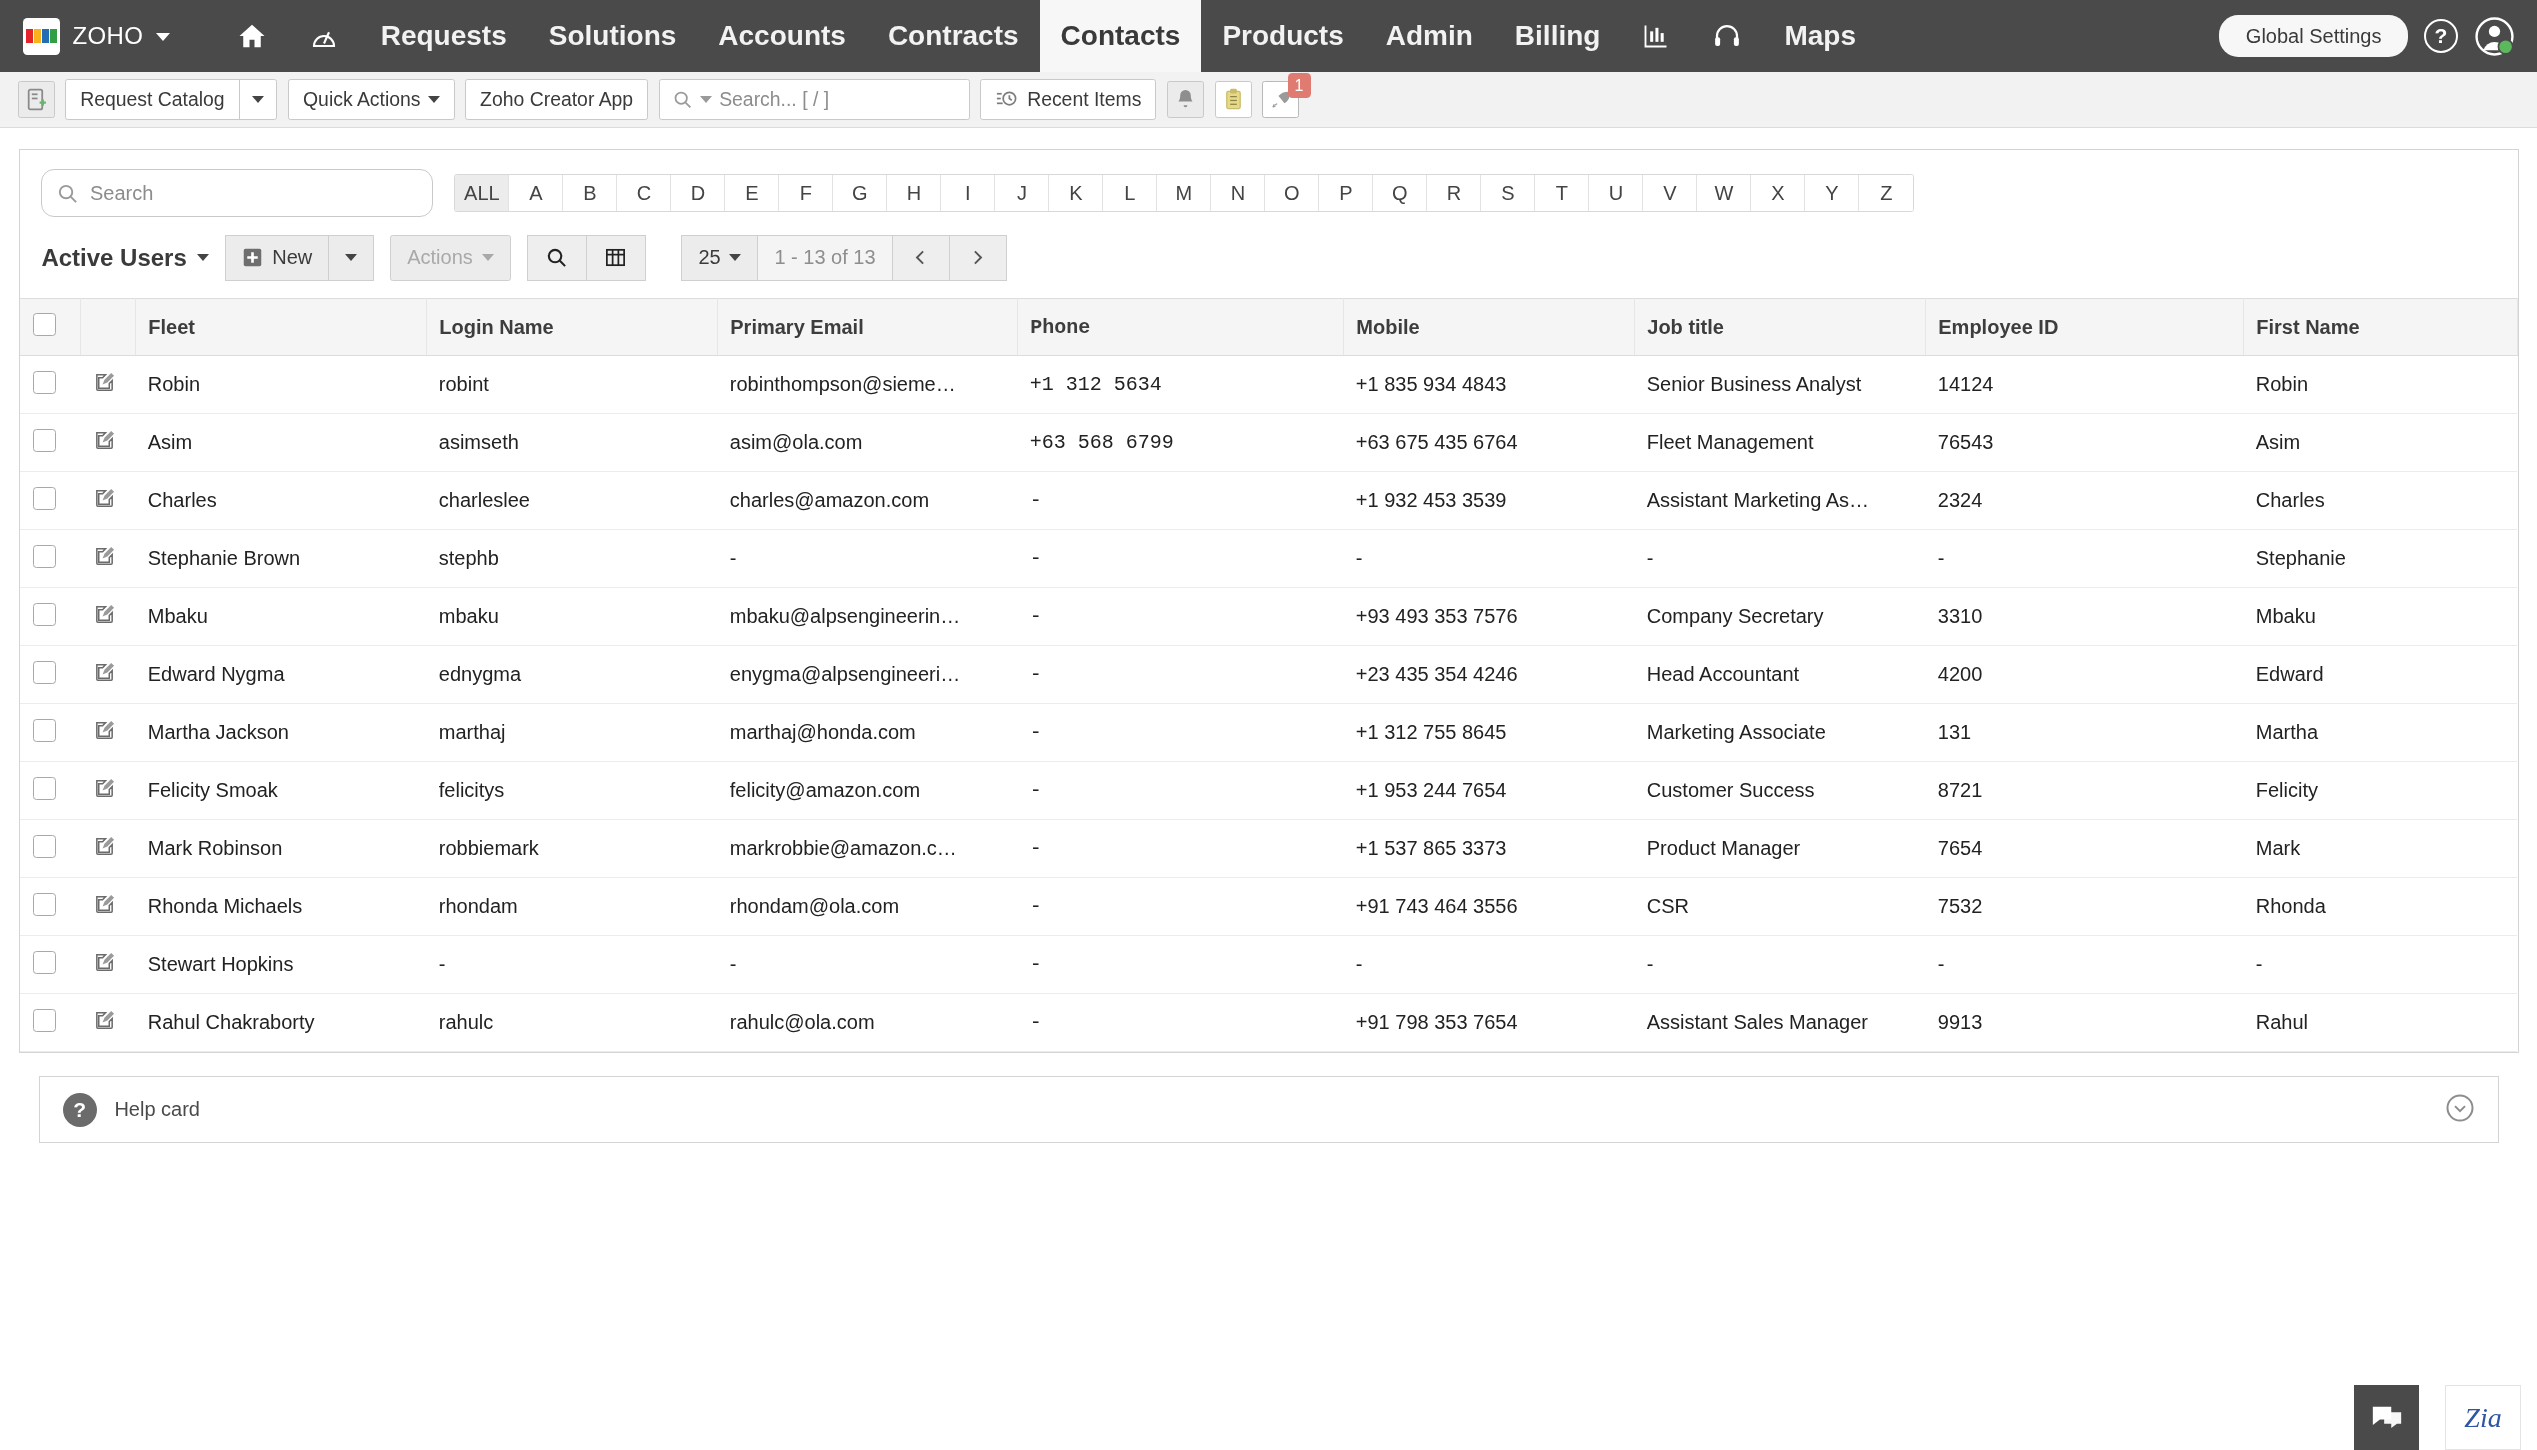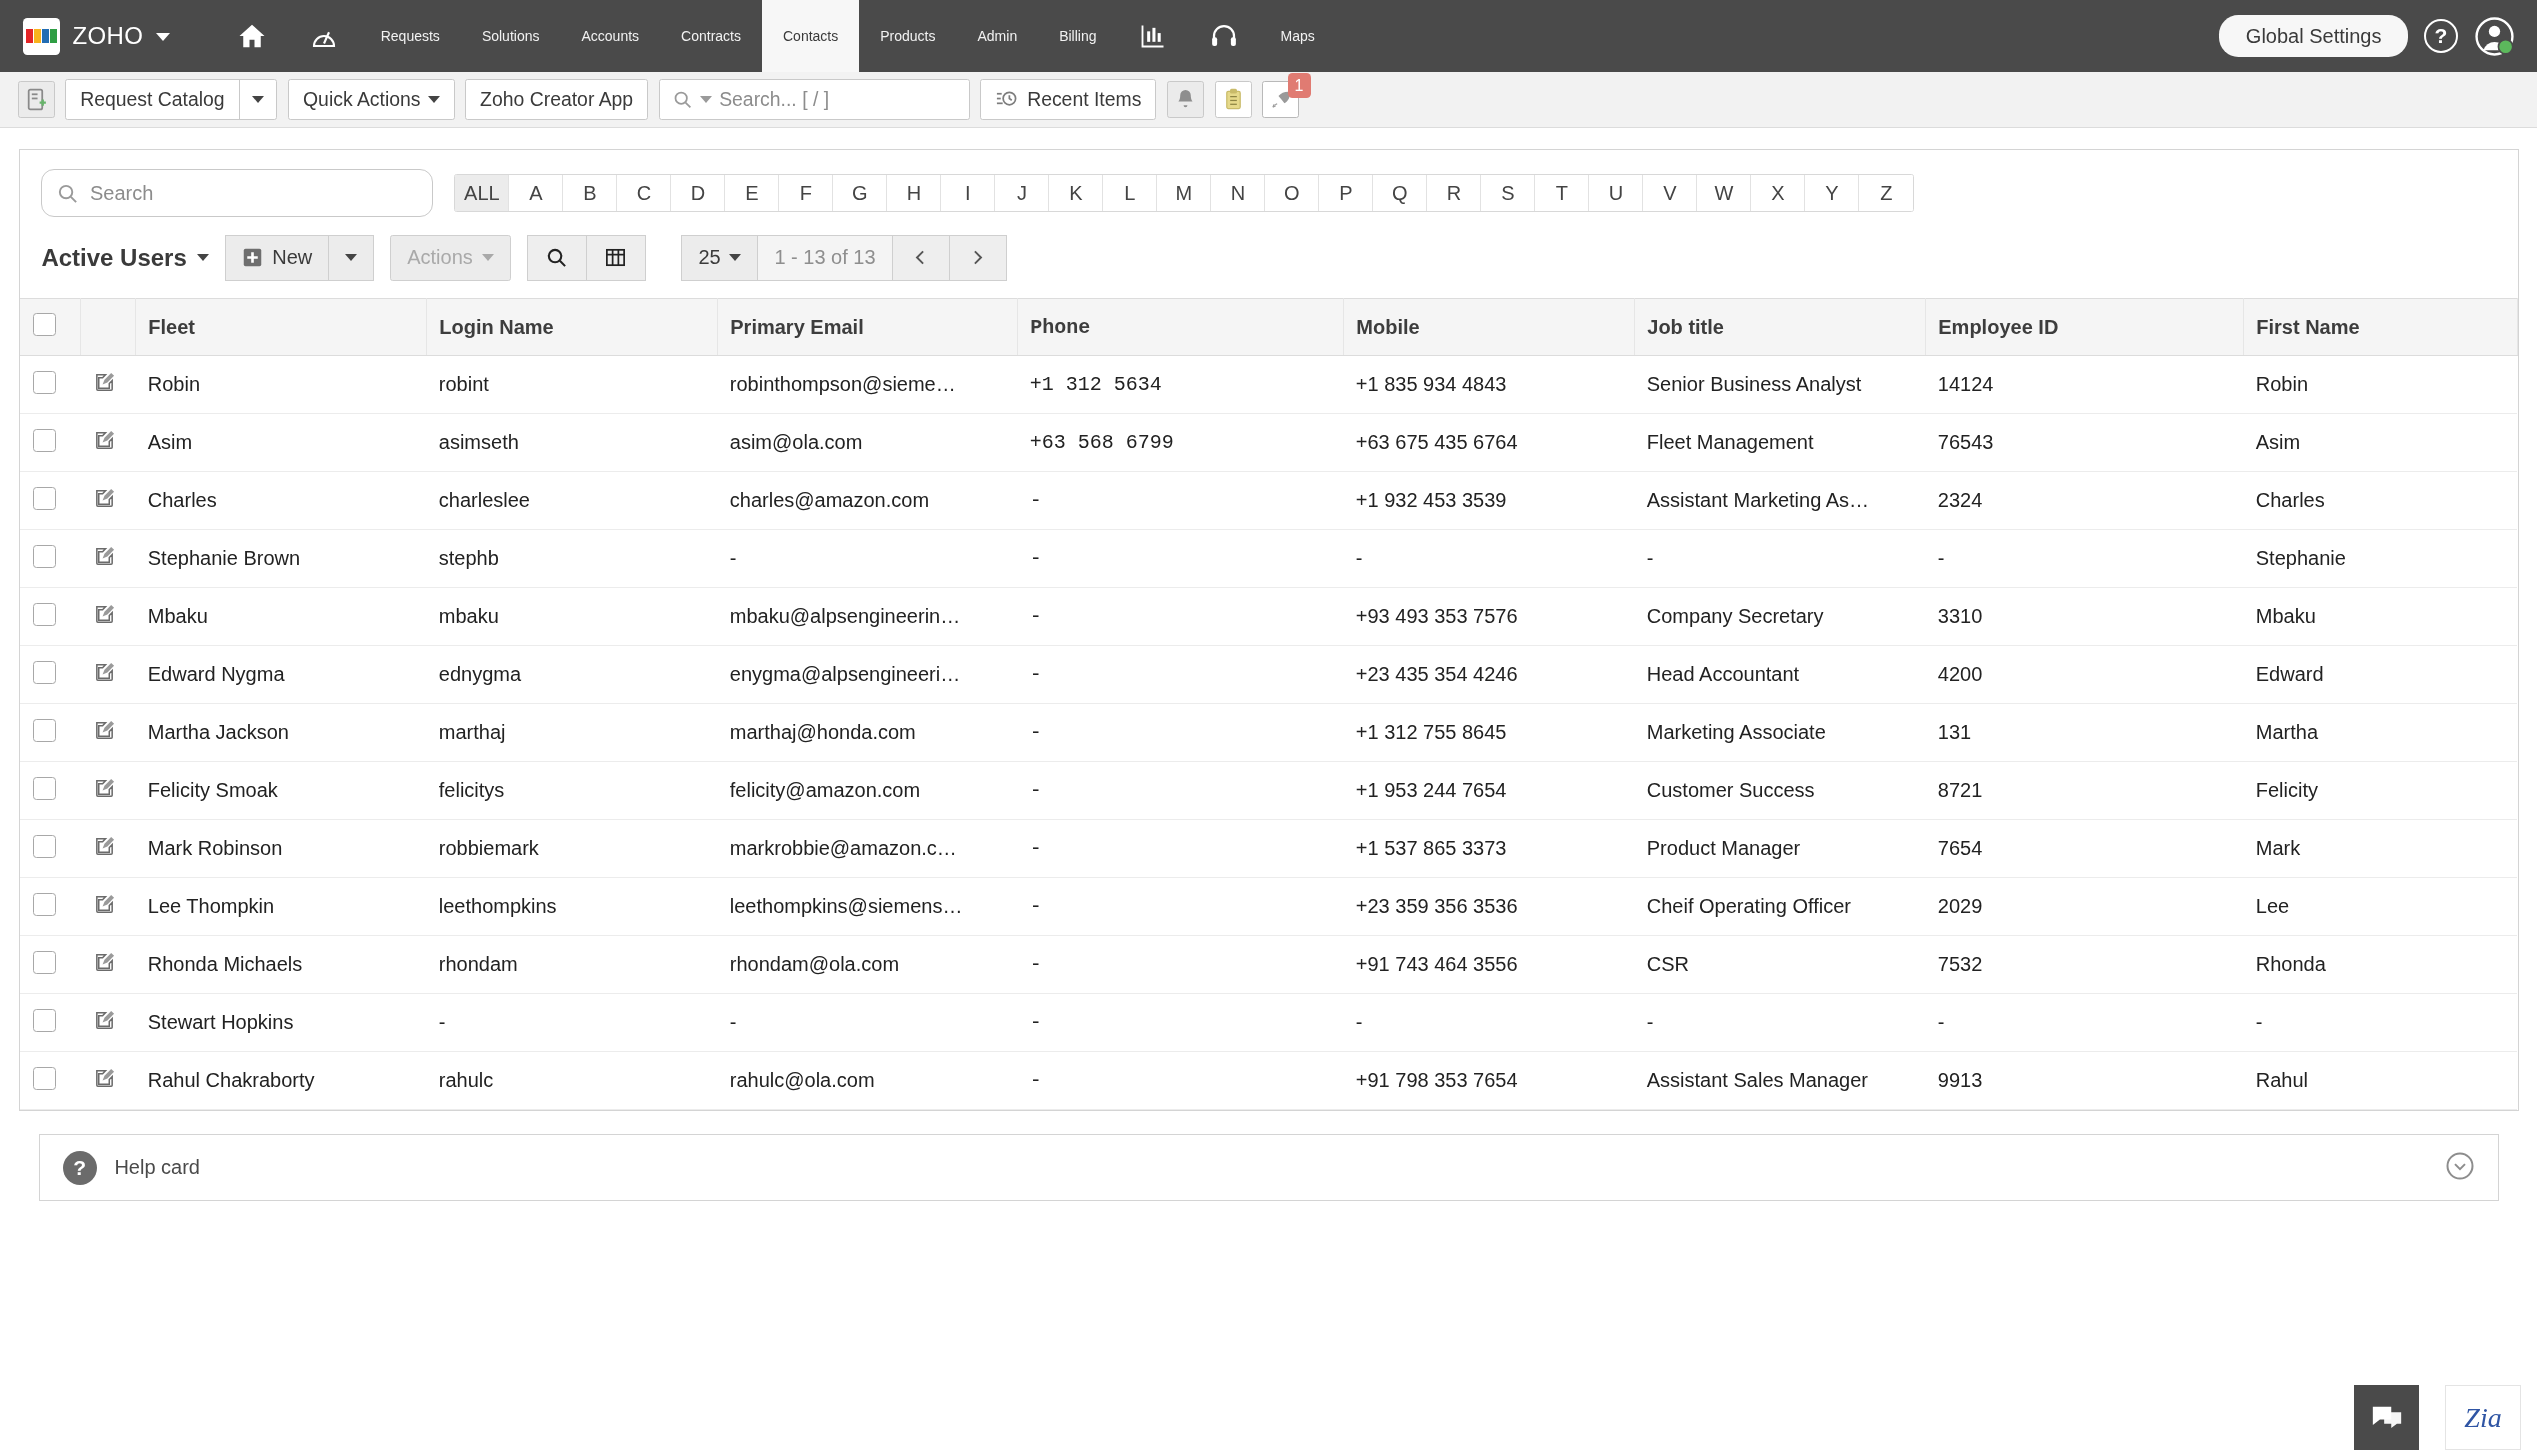--- a/index.html
+++ b/index.html
@@ -38,23 +38,24 @@
     width: 0; height: 0;
     border-left: 7px solid transparent;
     border-right: 7px solid transparent;
     border-top: 8px solid #fff;
     margin-top: 2.6px;
   }
   .navitems { display: flex; align-items: stretch; margin-left: 30px; }
   .navitem {
     display: flex; align-items: center; justify-content: center;
     padding: 0 21px;
-    color: #f2f2f2; font-size: 14px;
+    color: #f2f2f2; font-size: 28px;
     cursor: pointer;
     white-space: nowrap;
+    font-weight: bold;
   }
   .navitem.active { background: #f7f7f7; color: #3a3a3a; }
   .navitem svg { display: block; }
   .nav-right {
     margin-left: auto;
     display: flex; align-items: center; gap: 16px;
     padding-right: 23px;
   }
   .global-settings {
     background: #f7f7f7; color: #3a3a3a;
@@ -634,35 +635,20 @@
             <td class="col-job">Product Manager</td>
             <td class="col-emp">7654</td>
             <td class="col-first">Mark</td>
           </tr>
           <tr>
             <td class="col-cb"><span class="cb"></span></td>
             <td class="col-edit"><svg width="23" height="23" viewBox="0 0 24 24" fill="none" stroke="#6b6b6b" stroke-width="1.6">
                 <path d="M4 4h9l-3 3H6v11h11v-5l3-3v9a1 1 0 0 1-1 1H5a1 1 0 0 1-1-1z"></path>
                 <path d="M10 14l2-5 7-7 3 3-7 7z" fill="#9a9a9a" stroke="none"></path>
               </svg></td>
-            <td class="col-name">Lee Thompkin</td>
-            <td class="col-login">leethompkins</td>
-            <td class="col-email">leethompkins@siemens…</td>
-            <td class="col-phone">-</td>
-            <td class="col-mobile">+23 359 356 3536</td>
-            <td class="col-job">Cheif Operating Officer</td>
-            <td class="col-emp">2029</td>
-            <td class="col-first">Lee</td>
-          </tr>
-          <tr>
-            <td class="col-cb"><span class="cb"></span></td>
-            <td class="col-edit"><svg width="23" height="23" viewBox="0 0 24 24" fill="none" stroke="#6b6b6b" stroke-width="1.6">
-                <path d="M4 4h9l-3 3H6v11h11v-5l3-3v9a1 1 0 0 1-1 1H5a1 1 0 0 1-1-1z"></path>
-                <path d="M10 14l2-5 7-7 3 3-7 7z" fill="#9a9a9a" stroke="none"></path>
-              </svg></td>
             <td class="col-name">Rhonda Michaels</td>
             <td class="col-login">rhondam</td>
             <td class="col-email">rhondam@ola.com</td>
             <td class="col-phone">-</td>
             <td class="col-mobile">+91 743 464 3556</td>
             <td class="col-job">CSR</td>
             <td class="col-emp">7532</td>
             <td class="col-first">Rhonda</td>
           </tr>
           <tr>

